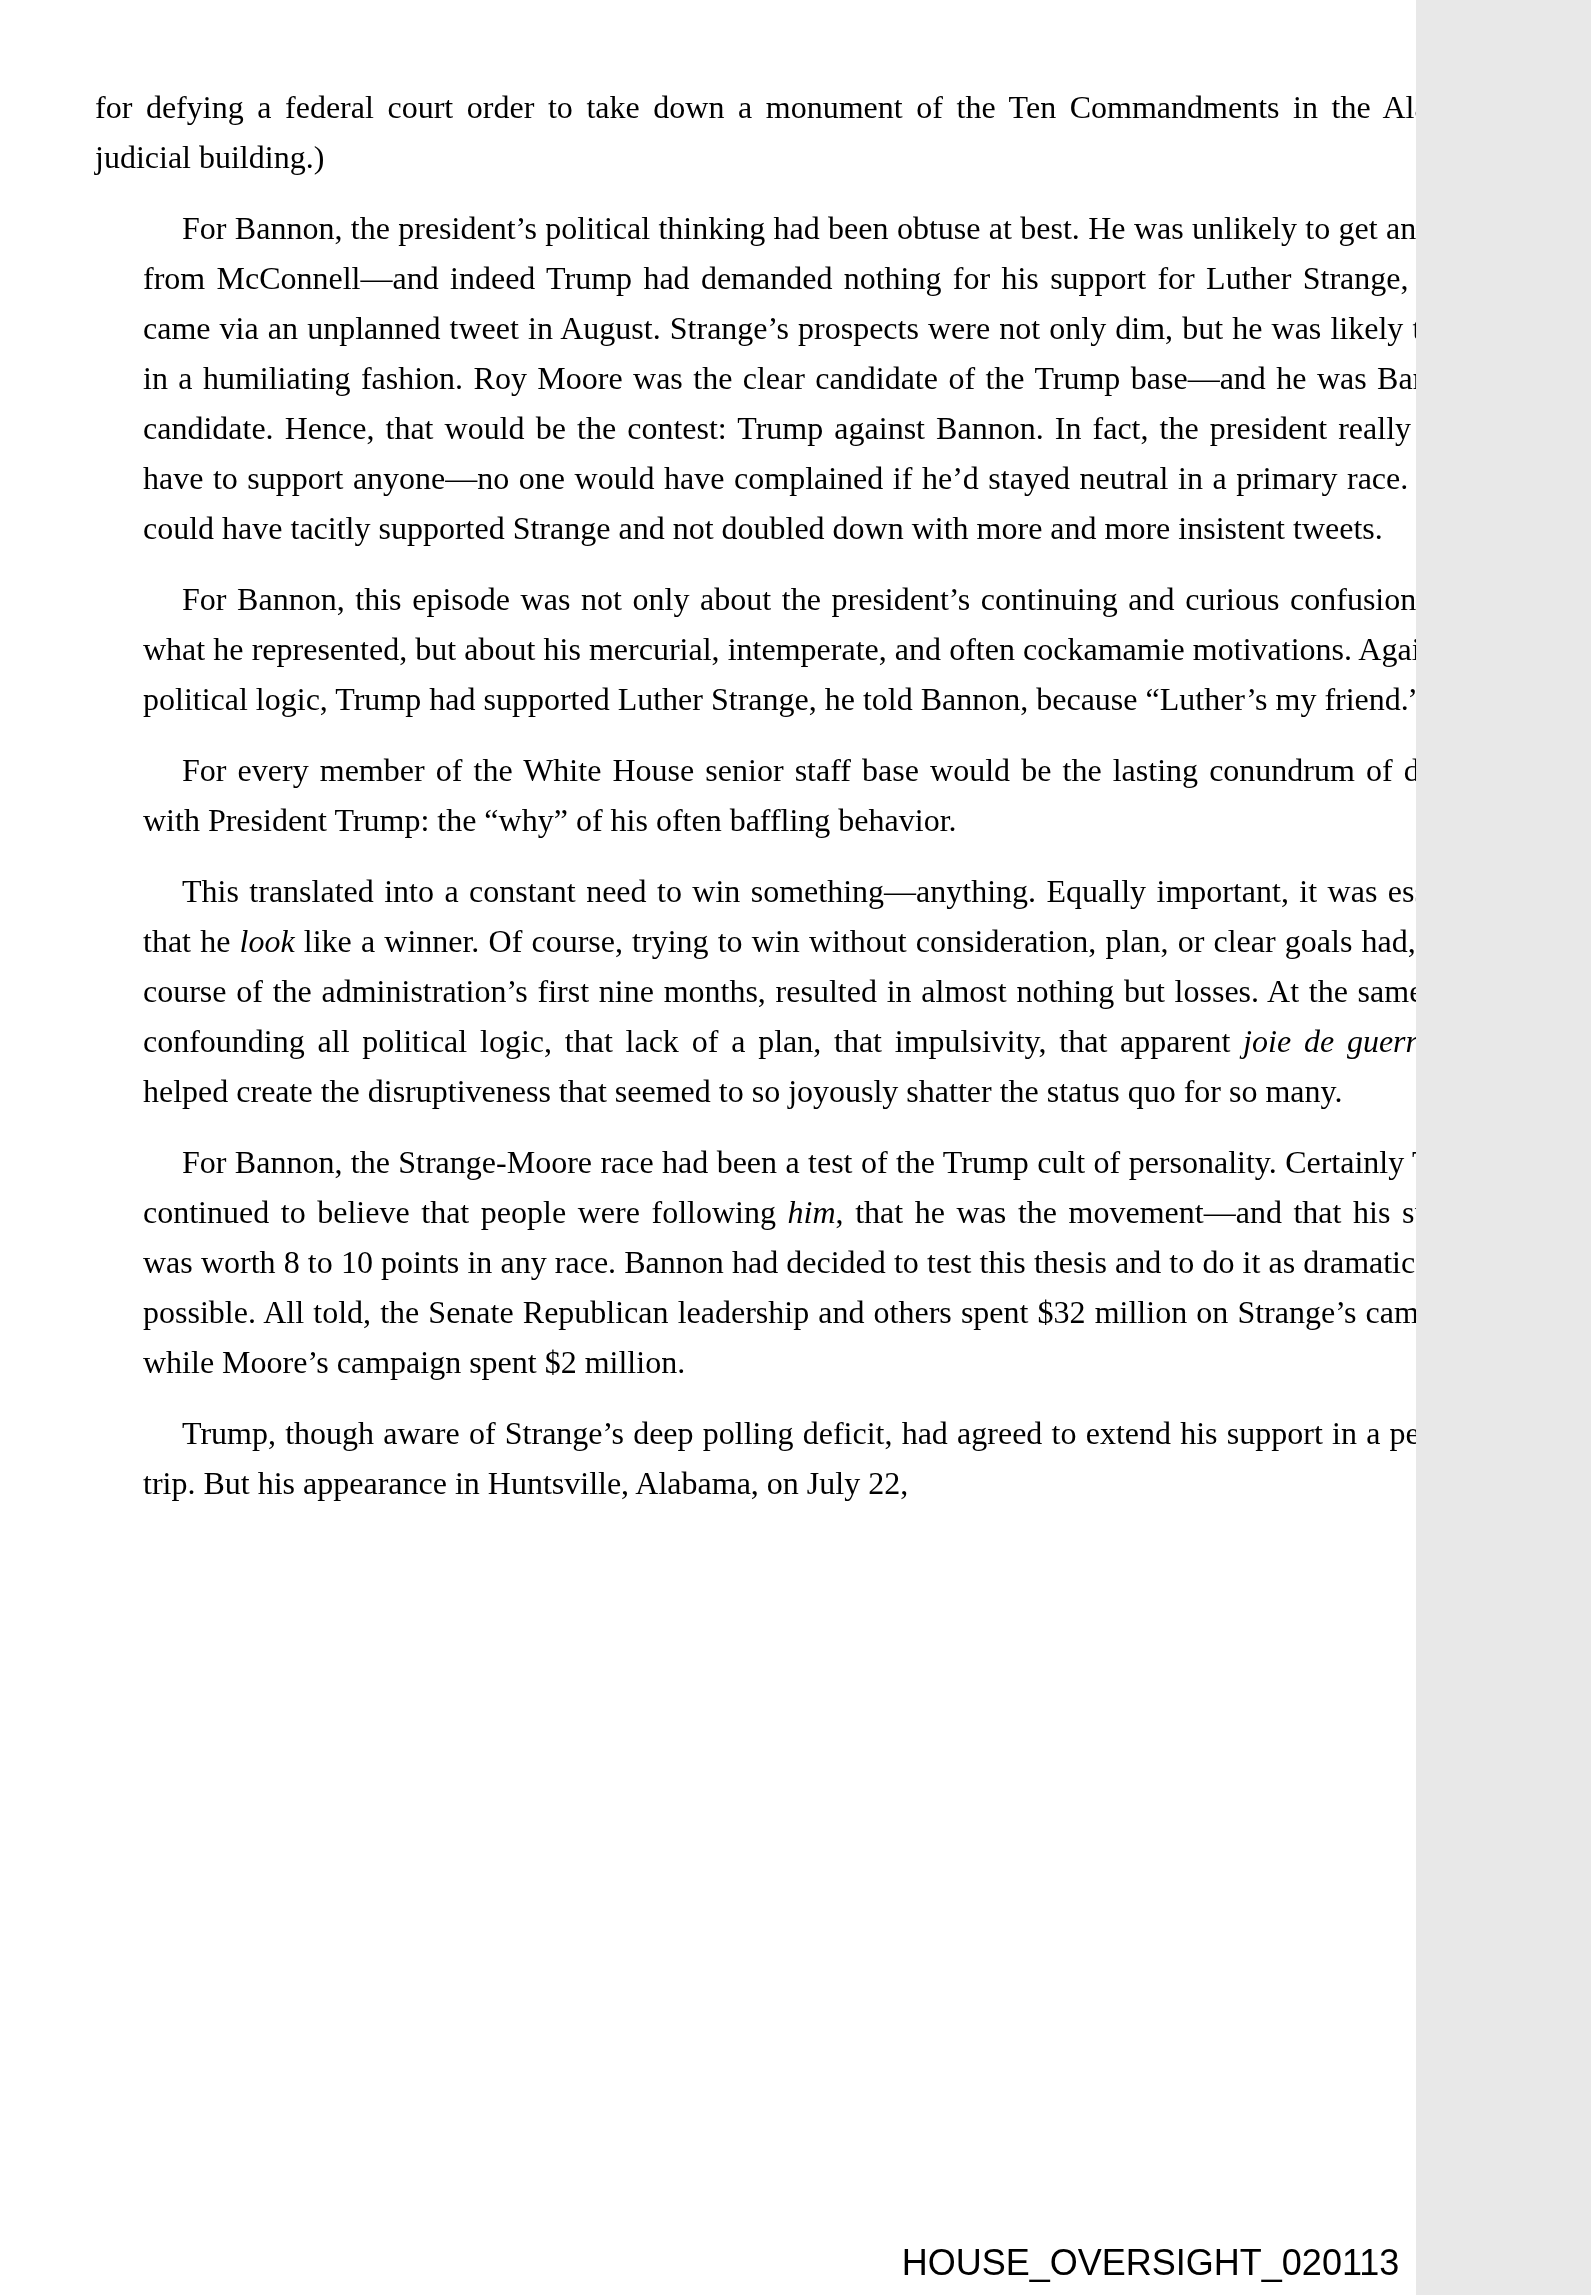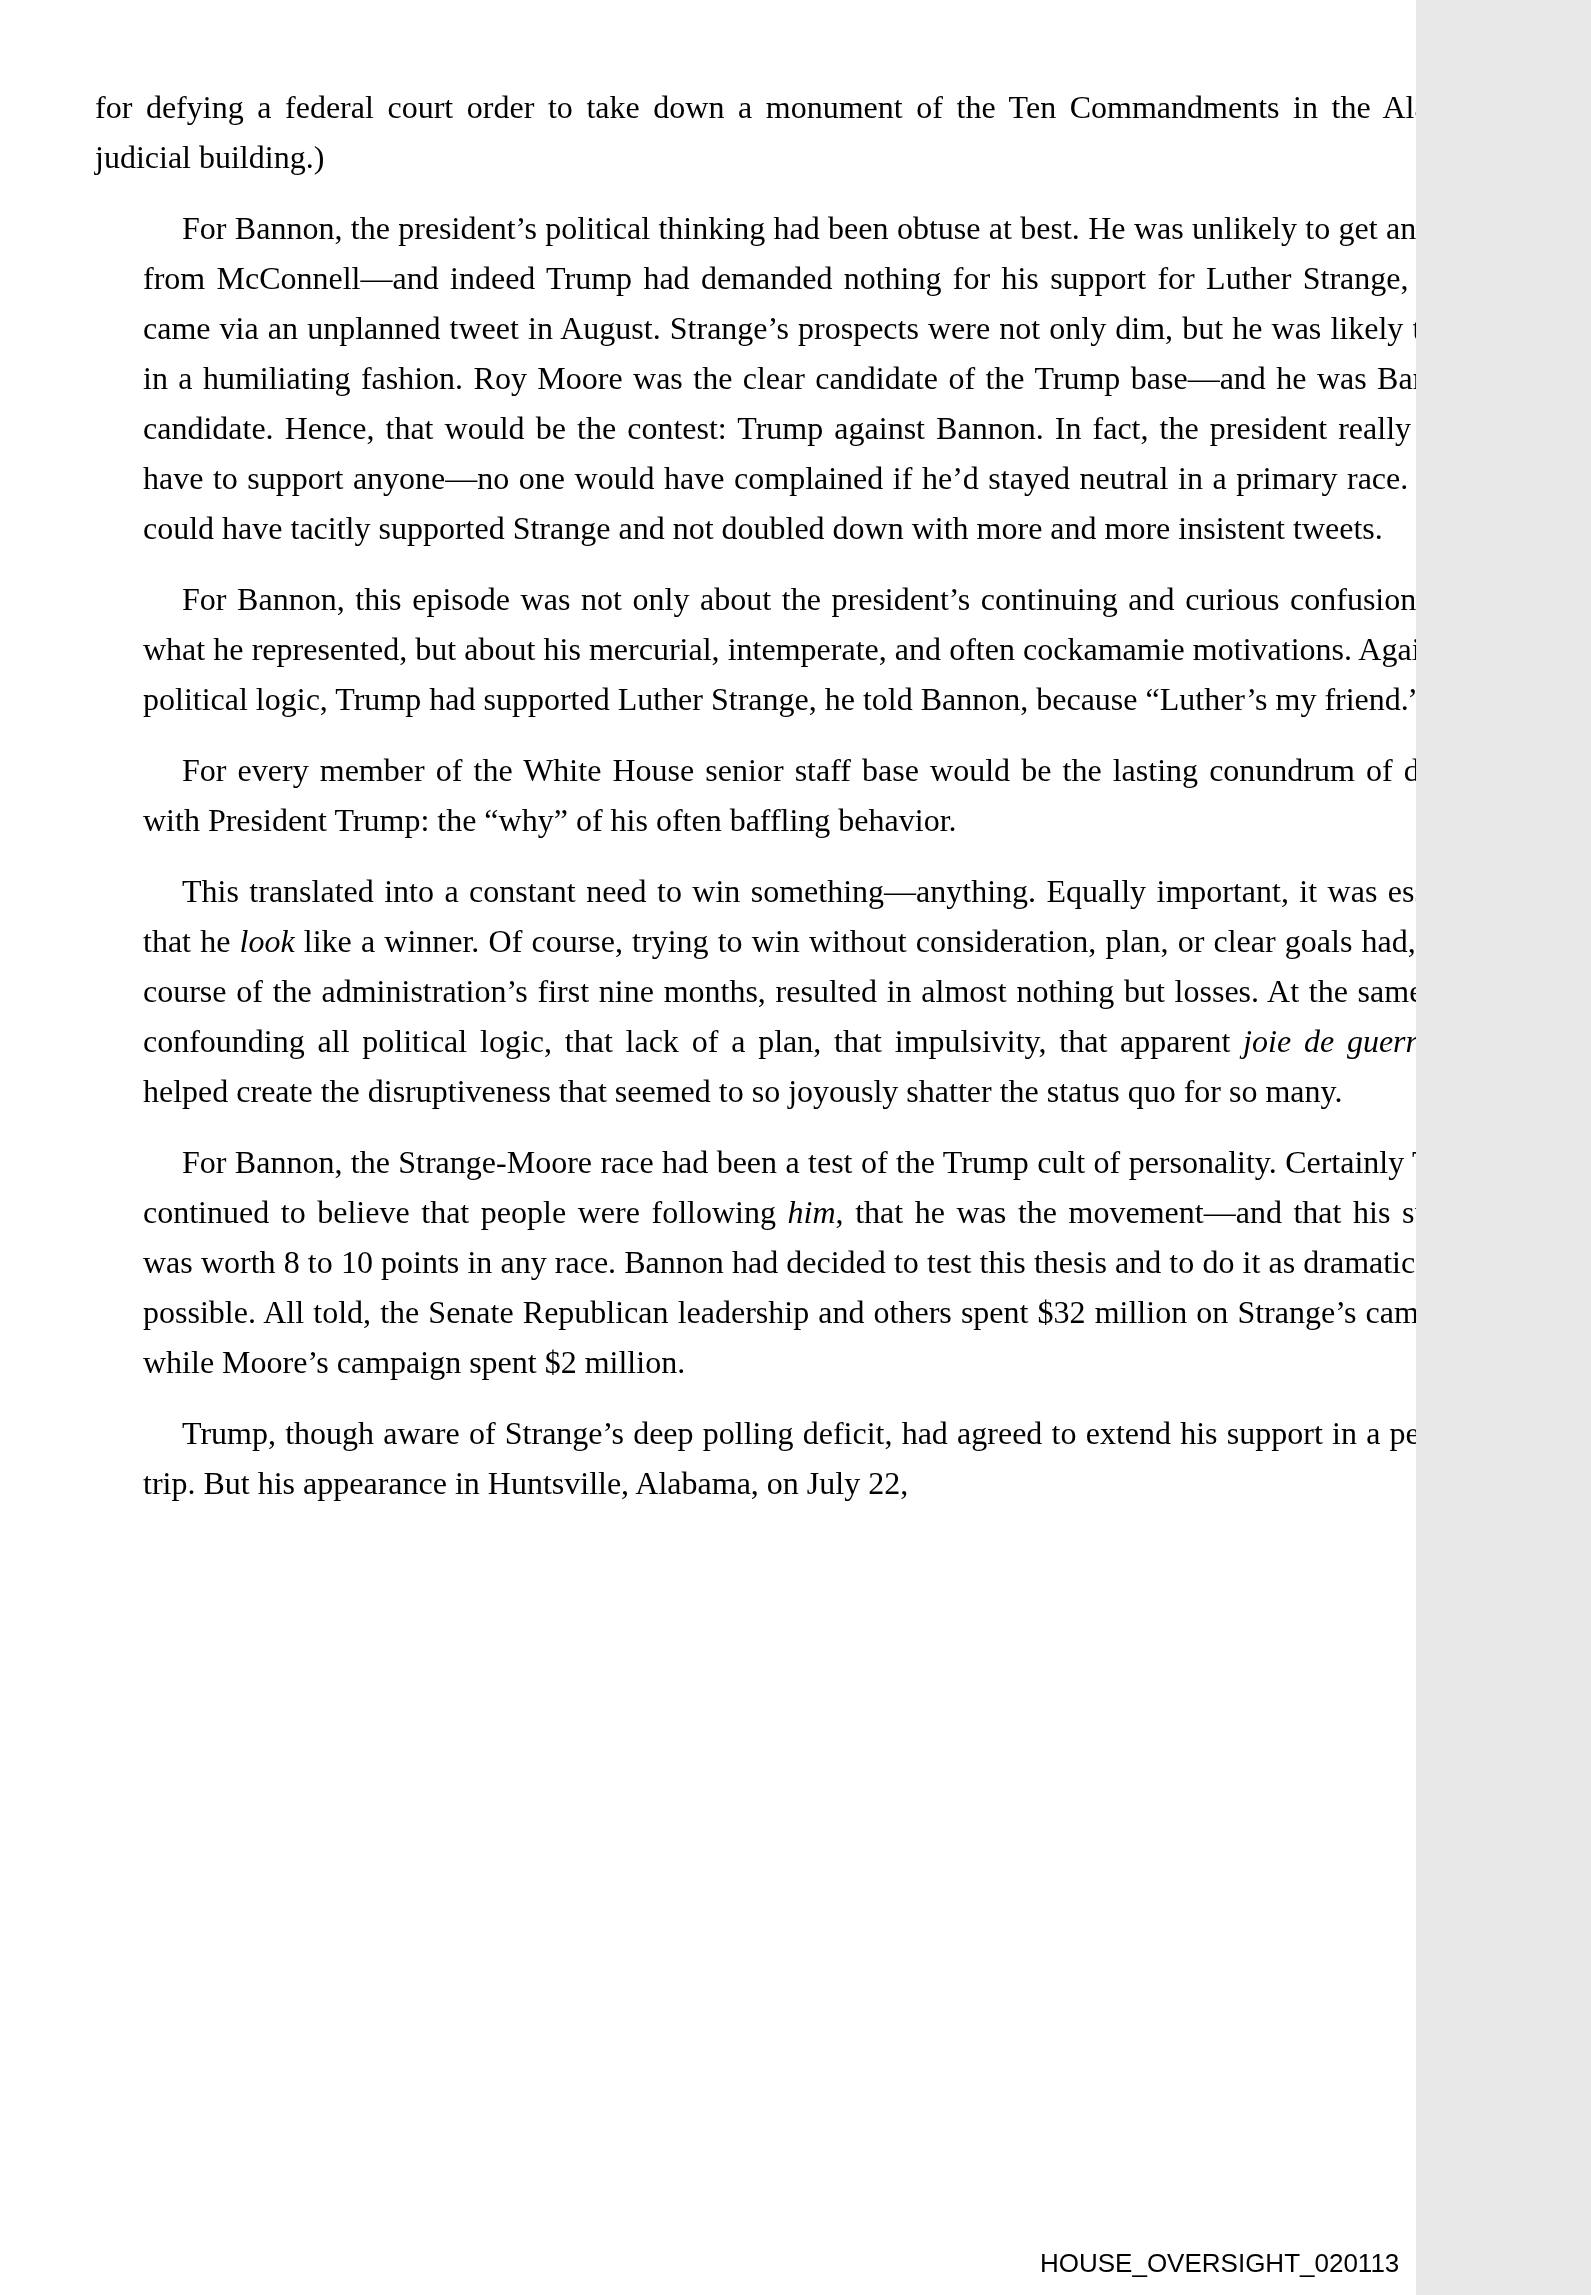--- a/index.html
+++ b/index.html
@@ -38,21 +38,21 @@
   }
   .page-body em {
     font-style: italic;
     font-family: Liberation Serif, serif;
   }
   .watermark {
     position: absolute;
     top: 2245px;
     right: 16.7px;
     font-family: "Liberation Sans", sans-serif;
-    font-size: 26px;
+    font-size: 36px;
     line-height: 36px;
     color: #000000;
     letter-spacing: 0px;
     white-space: nowrap;
   }
 </style>
 </head>
 <body>
 
 <div class="page">

